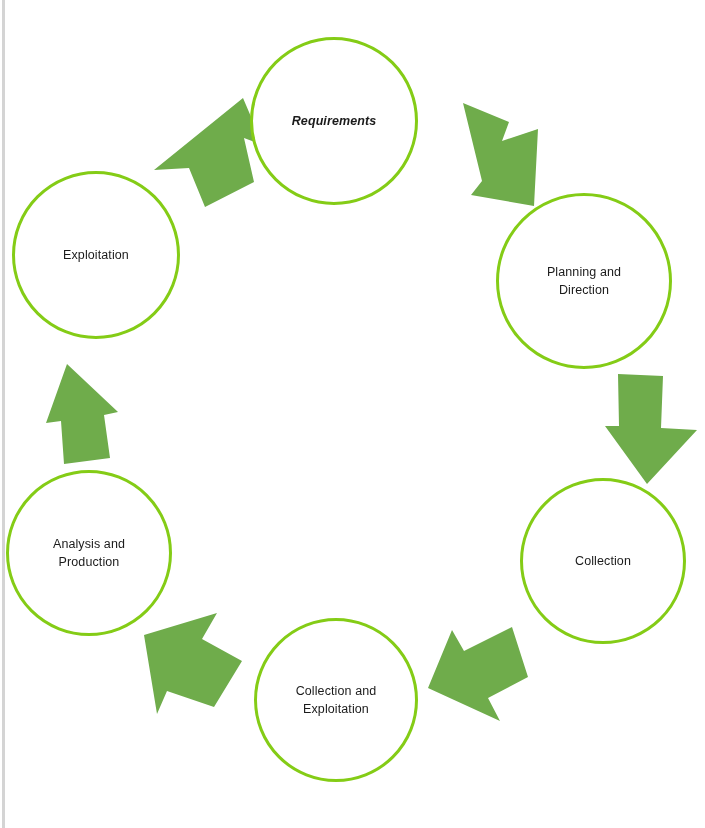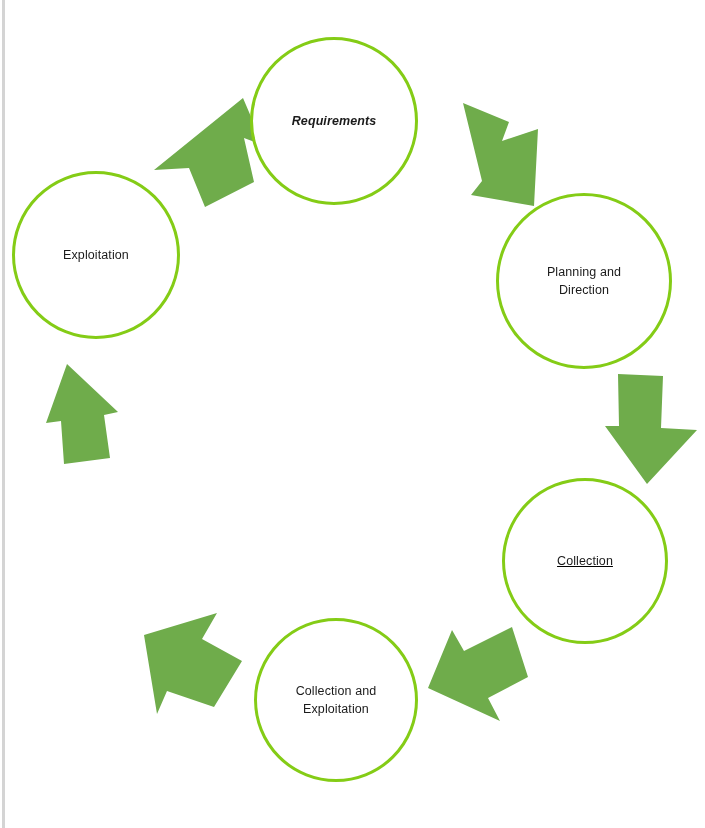--- a/index.html
+++ b/index.html
@@ -86,27 +86,31 @@
 
   <div class="node emphasis" style="left:250px; top:37px; width:168px; height:168px;">
     <span class="node-label">Requirements</span>
   </div>
 
   <div class="node" style="left:496px; top:193px; width:176px; height:176px;">
     <span class="node-label">Planning and
 Direction</span>
   </div>
 
-  <div class="node" style="left:502px; top:478px; width:166px; height:166px;text-decoration:underline;">
+  <div class="node" style="left:520px; top:478px; width:166px; height:166px;">
     <span class="node-label">Collection</span>
   </div>
 
   <div class="node" style="left:254px; top:618px; width:164px; height:164px;">
     <span class="node-label">Collection and
 Exploitation</span>
   </div>
 
+  <div class="node" style="left:6px; top:470px; width:166px; height:166px;">
+    <span class="node-label">Analysis and
+Production</span>
+  </div>
 
   <div class="node" style="left:12px; top:171px; width:168px; height:168px;">
     <span class="node-label">Exploitation</span>
   </div>
 
 </div>
 
 </body></html>

